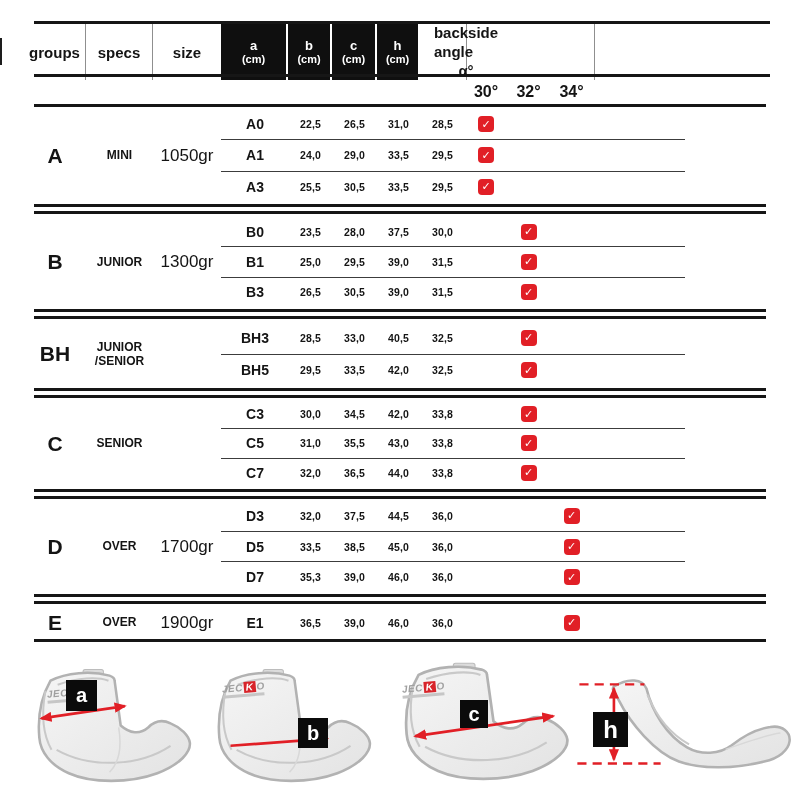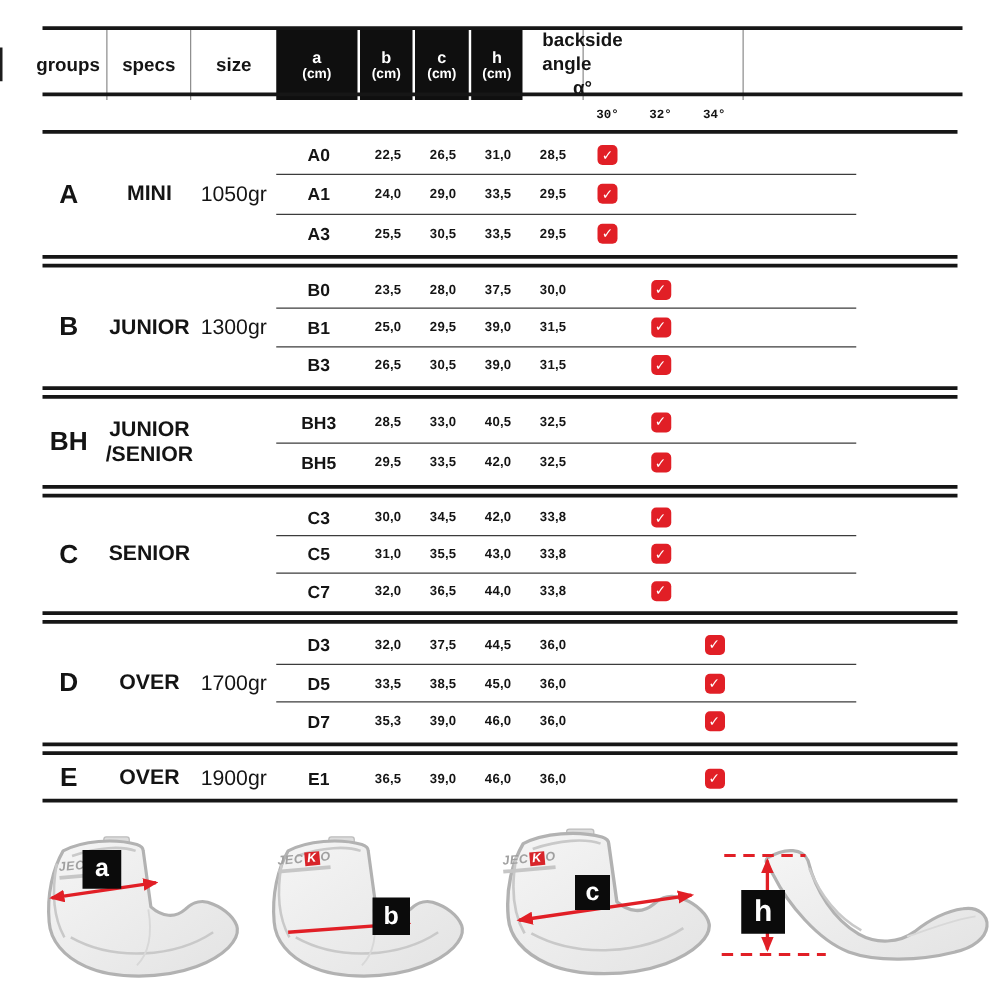--- a/index.html
+++ b/index.html
@@ -26,30 +26,30 @@
   .hcell.dark .unit { font-weight:700; font-size:11px; }
   .hcell.angle { flex-direction:column; line-height:1.25; border-right:1px solid #8f8f8f;padding-left:46px; }
   .hcell.angle .alpha { font-size:15px; }
   .hcell.empty { border-right:1px solid #8f8f8f; }
   .hcell.empty.last { border-right:none; }
 
   
   .rowgrid { display:grid; grid-template-columns:68px 43px 45px 43px 45px 42px 43px 43px 1fr; }
 
   .subhead { position:absolute; left:221px; top:82px; width:464px; height:20px; }
-  .subhead .deg { display:flex; align-items:center; justify-content:center; font-weight:700; font-size:10px;font-family:Liberation Mono, monospace; }
+  .subhead .deg { display:flex; align-items:center; justify-content:center; font-weight:700; font-size:16px; }
   .deg.d30 { grid-column:6; } .deg.d32 { grid-column:7; } .deg.d34 { grid-column:8; }
 
   
   .group { position:absolute; left:24px; width:746px; }
   .gletter { position:absolute; left:0; top:0; bottom:0; width:62px;
              display:flex; align-items:center; justify-content:center; font-weight:700; font-size:21px; }
   .gspecs  { position:absolute; left:62px; top:0; bottom:0; width:67px;
              display:flex; flex-direction:column; align-items:center; justify-content:center;
-             font-weight:700; font-size:17px; line-height:1.2; text-align:center; }
+             font-weight:700; font-size:12px; line-height:1.2; text-align:center; }
   .gweight { position:absolute; left:129px; top:0; bottom:0; width:68px;
              display:flex; align-items:center; justify-content:center; font-size:17px; }
   .rows { position:absolute; left:197px; top:0; bottom:0; width:464px; display:flex; flex-direction:column; }
   .trow { flex:1; }
   .trow + .trow { border-top:1.5px solid #3c3c3c; }
   .csize { display:flex; align-items:center; justify-content:center; font-weight:700; font-size:14px; }
   .cval  { display:flex; align-items:center; justify-content:center; font-weight:700; font-size:10.5px; letter-spacing:.2px; }
   .cchk  { display:flex; align-items:center; justify-content:center; }
   .cchk.k30 { grid-column:6; } .cchk.k32 { grid-column:7; } .cchk.k34 { grid-column:8; }
   .checkbox {

